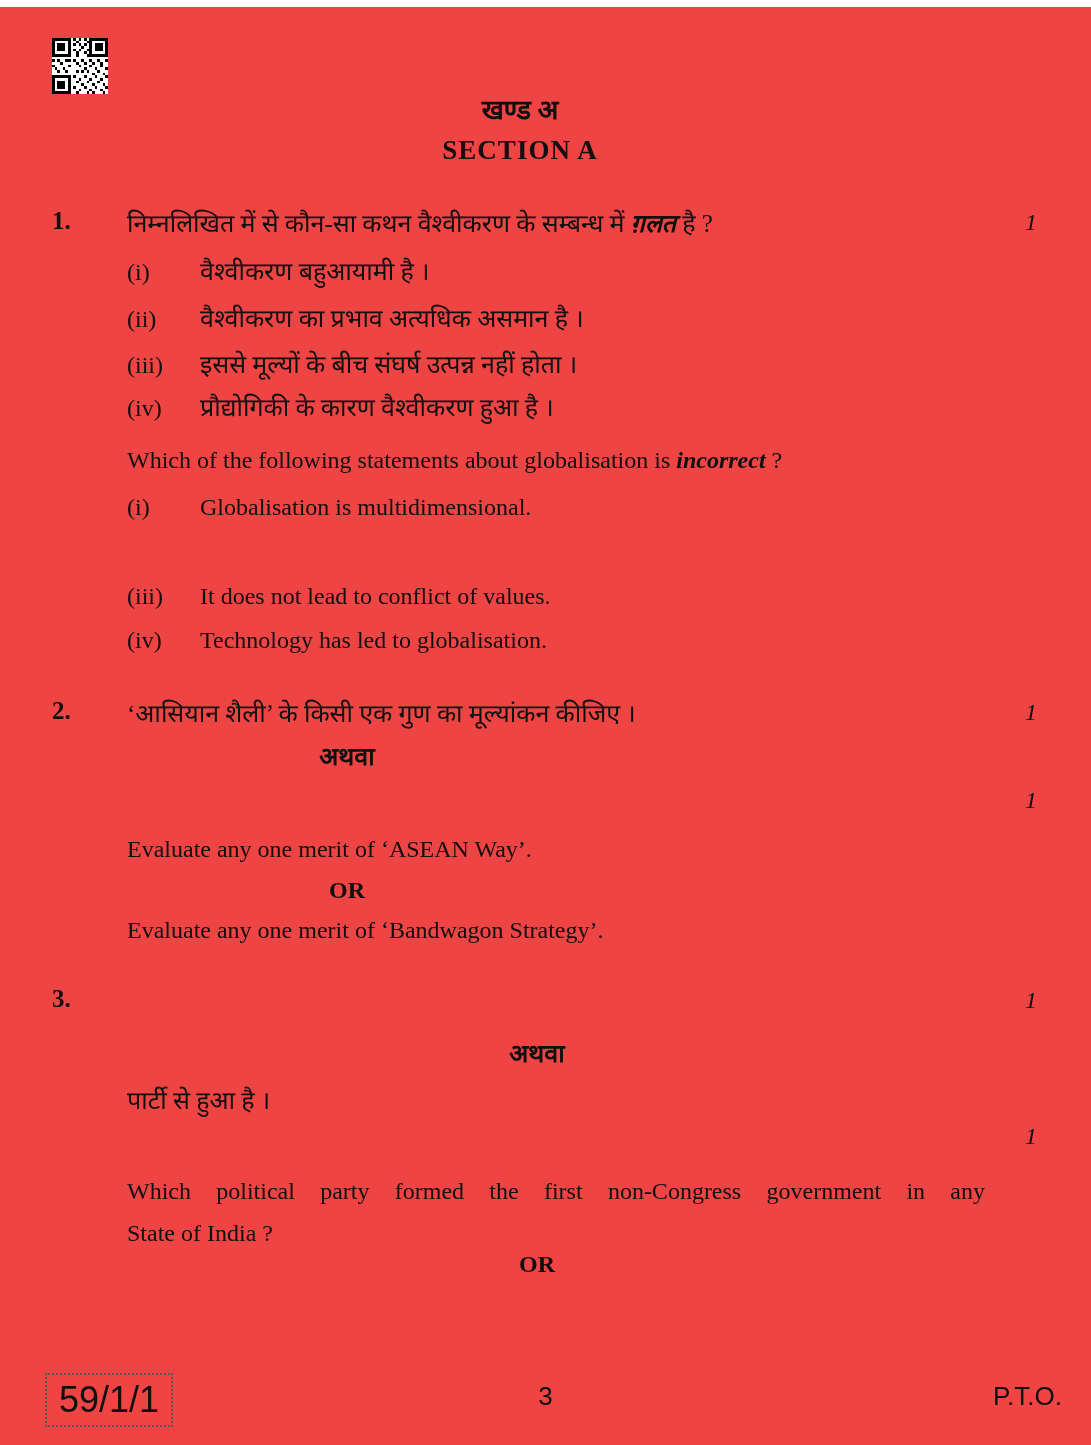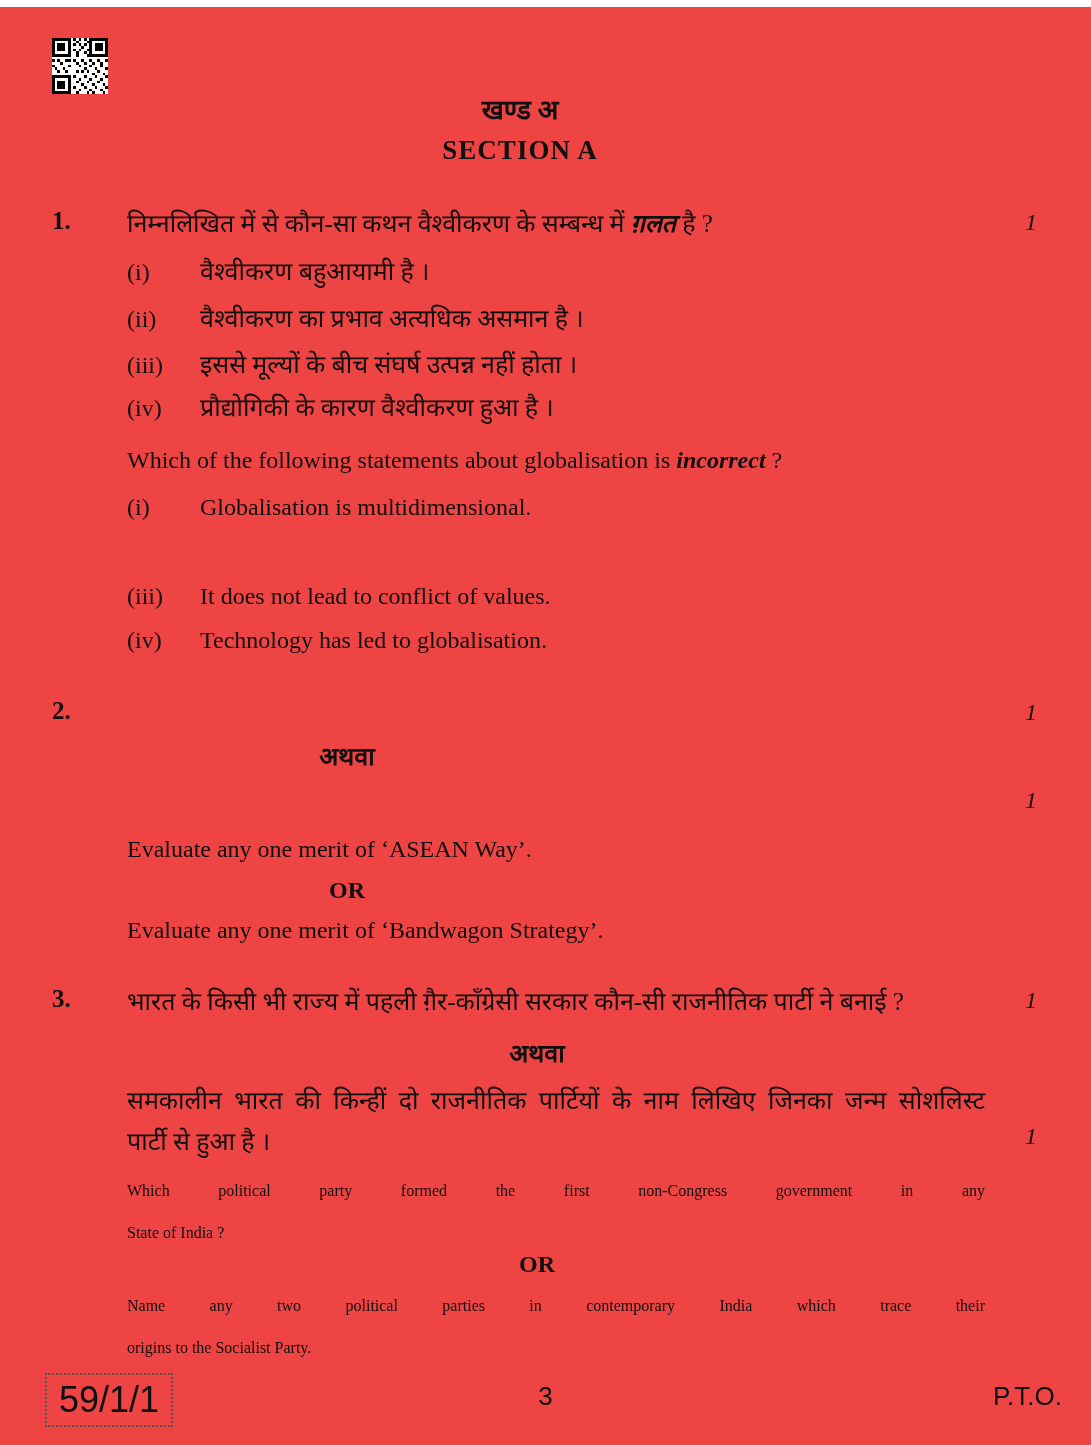--- a/index.html
+++ b/index.html
@@ -16,21 +16,21 @@
   .mark{right:54px;font-style:italic;font-size:24px;}
   .em{font-weight:700;font-style:italic;}
   .head-hi{left:0;top:86px;width:1040px;text-align:center;font-size:27px;font-weight:700;}
   .head-en{left:0;top:128px;width:1040px;text-align:center;font-size:27px;font-weight:700;letter-spacing:1px;}
   .optl{display:inline-block;width:73px;font-size:24px;}
   .orwrap{font-weight:700;text-align:center;}
   .para{white-space:normal;width:858px;}
   .jline{display:block;text-align:justify;text-align-last:justify;}
   .nline{display:block;}
   .p-hi{font-size:25px;line-height:41px;}
-  .p-en{font-size:16px;line-height:42px;}
+  .p-en{font-size:24px;line-height:42px;}
   .footer-text{font-family:"Liberation Sans","DejaVu Sans",sans-serif;font-size:26px;}
   .code-box{
     left:45px;top:1366px;padding:4px 12px;border:2px dotted #555;
     font-family:"Liberation Sans","DejaVu Sans",sans-serif;font-size:36px;text-align:right;
   }
   .page-num{left:0;top:1374px;width:1091px;text-align:center;}
   .pto{right:29px;top:1374px;text-align:right;}
   .qr{left:52px;top:30px;}
 </style>
 </head>
@@ -137,51 +137,46 @@
   <div class="abs dev" style="left:127px;top:341px"><span class="optl">(iii)</span><span>इससे मूल्यों के बीच संघर्ष उत्पन्न नहीं होता ।</span></div>
   <div class="abs dev" style="left:127px;top:384px"><span class="optl">(iv)</span><span>प्रौद्योगिकी के कारण वैश्वीकरण हुआ है ।</span></div>
 
   <div class="abs eng" style="left:127px;top:436px"><span>Which of the following statements about globalisation is </span><span class="em">incorrect</span><span> ?</span></div>
 
   <div class="abs eng" style="left:127px;top:483px"><span class="optl">(i)</span><span>Globalisation is multidimensional.</span></div>
   <div class="abs eng" style="left:127px;top:572px"><span class="optl">(iii)</span><span>It does not lead to conflict of values.</span></div>
   <div class="abs eng" style="left:127px;top:616px"><span class="optl">(iv)</span><span>Technology has led to globalisation.</span></div>
 
   <div class="abs qno" style="left:52px;top:690px">2.</div>
+  <div class="abs dev" style="left:127px;top:690px">‘आसियान शैली’ के किसी एक गुण का मूल्यांकन कीजिए ।</div>
   <div class="abs mark" style="top:692px">1</div>
 
   <div class="abs orwrap dev" style="left:127px;top:733px;width:440px">अथवा</div>
 
   <div class="abs mark" style="top:780px">1</div>
 
   <div class="abs eng" style="left:127px;top:825px">Evaluate any one merit of ‘ASEAN Way’.</div>
   <div class="abs orwrap eng" style="left:127px;top:866px;width:440px">OR</div>
   <div class="abs eng" style="left:127px;top:906px">Evaluate any one merit of ‘Bandwagon Strategy’.</div>
 
   <div class="abs qno" style="left:52px;top:978px">3.</div>
-  <div class="abs dev" style="left:127px;top:978px">भारत के किसी भी राज्य में पहली ग़ैर-काँग्रेसी सरकार कौन-सी राजनीतिक पार्टी ने बनाई ?</div>
   <div class="abs mark" style="top:980px">1</div>
 
   <div class="abs orwrap dev" style="left:127px;top:1030px;width:820px">अथवा</div>
 
   <div class="abs para p-hi" style="left:127px;top:1073px">
-      <span class="jline">समकालीन भारत की किन्हीं दो राजनीतिक पार्टियों के नाम लिखिए जिनका जन्म सोशलिस्ट</span>
       <span class="nline">पार्टी से हुआ है ।</span>
     </div>
   <div class="abs mark" style="top:1116px">1</div>
 
   <div class="abs para p-en" style="left:127px;top:1163px">
       <span class="jline">Which political party formed the first non-Congress government in any</span>
       <span class="nline">State of India ?</span>
     </div>
 
   <div class="abs orwrap eng" style="left:127px;top:1240px;width:820px">OR</div>
 
-  <div class="abs para p-en" style="left:127px;top:1278px">
-      <span class="jline">Name any two political parties in contemporary India which trace their</span>
-      <span class="nline">origins to the Socialist Party.</span>
-    </div>
 
   <div class="abs code-box"><span>59/1/1</span></div>
   <div class="abs footer-text page-num">3</div>
   <div class="abs footer-text pto">P.T.O.</div>
 
 </div>
 
 </body></html>

